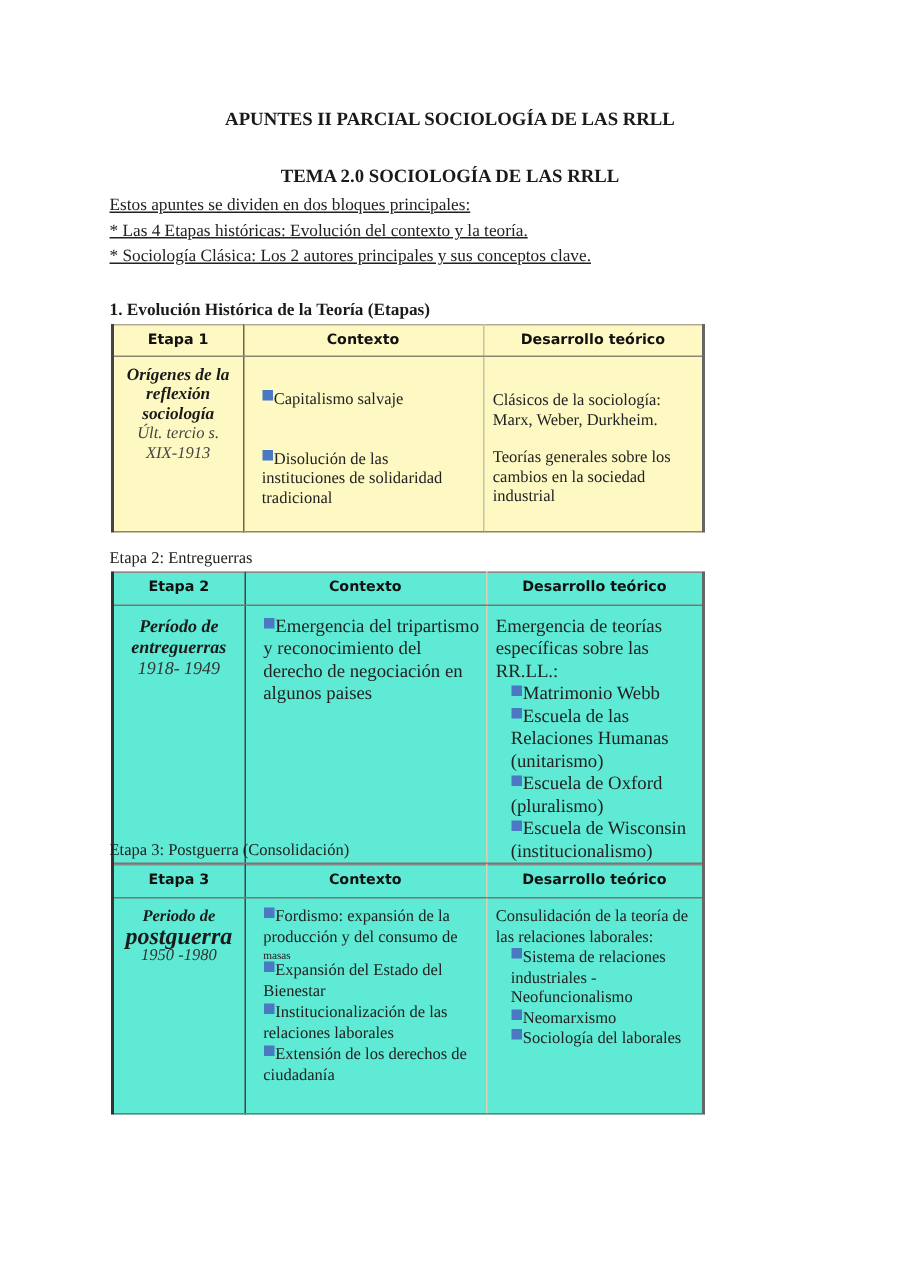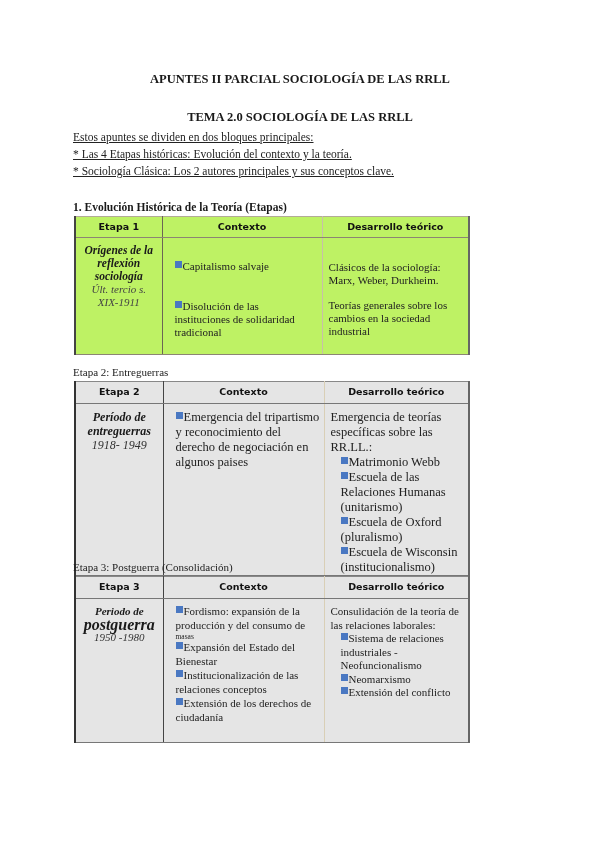--- a/index.html
+++ b/index.html
@@ -18,27 +18,27 @@
     font-weight: bold; font-size: 11.5px; color: #1a1a1a; }
 
   .stage-label { position: absolute; left: 73px; font-family: "Liberation Serif", serif;
     font-size: 11px; color: #222; }
 
   table.stage { position: absolute; left: 74px; width: 394px; border-collapse: collapse; table-layout: fixed; }
   table.stage td, table.stage th { vertical-align: top; padding: 0; }
   table.stage th { font-family: "DejaVu Sans", sans-serif; font-weight: bold; font-size: 9.5px;
     color: #111; text-align: center; height: 20px; line-height: 20px; }
 
-  .t1 { top: 216px; width: 394px; background: #bef264; border-left: 2px solid #444; border-right: 2px solid #666;
+  .t1 { top: 216px; width: 394px; background: #fef9c3; border-left: 2px solid #444; border-right: 2px solid #666;
         border-bottom: 1px solid #b3ab97; border-top: 1px solid #b3ab97; padding-left: 12px; }
   .t1 th, .t1 td { border-bottom: 1px solid #8c8573; }
   .t1 .c1 { border-right: 1px solid #6b6555; }
   .t1 .c2 { border-right: 1px solid #c8bfa8; }
 
-  .t2, .t3 { background: #e5e5e5; border-left: 2px solid #333; border-right: 2px solid #666;
+  .t2, .t3 { background: #5eead4; border-left: 2px solid #333; border-right: 2px solid #666;
         border-bottom: 1px solid #555; border-top: 1px solid #888; }
   .t2 th, .t2 td, .t3 th, .t3 td { border-bottom: 1px solid #777; }
   .t2 .c1, .t3 .c1 { border-right: 1px solid #444; }
   .t2 .c2, .t3 .c2 { border-right: 1px solid #d9cfb6; }
   .t2 { top: 381px; }
   .t3 { top: 576px; }
 
   .cell-stage { text-align: center; font-family: "Liberation Serif", serif; padding-top: 6px !important; }
   .stage-name { font-weight: bold; font-style: italic; font-size: 12px; line-height: 14px; color: #1a1a1a; }
   .stage-years { font-style: italic; font-size: 12px; line-height: 14px; color: #333; }
@@ -87,21 +87,21 @@
     <th class="c1">Etapa 1</th>
     <th class="c2">Contexto</th>
     <th>Desarrollo teórico</th>
   </tr>
   <tr style="height:117px">
     <td class="c1 cell-stage">
       <div class="stage-name">Orígenes de la</div>
       <div class="stage-name">reflexión</div>
       <div class="stage-name">sociología</div>
       <div class="stage-years">Últ. tercio s.</div>
-      <div class="stage-years">XIX-1911</div>
+      <div class="stage-years">XIX-1913</div>
     </td>
     <td class="c2 ctx">
       <div class="item" style="margin-top:22px"><span class="bullet"></span><span>Capitalismo salvaje</span></div>
       <div class="item" style="margin-top:27px"><span class="bullet"></span><span>Disolución de las instituciones de solidaridad tradicional</span></div>
     </td>
     <td class="dev">
       <div class="item" style="margin-top:23px">Clásicos de la sociología: Marx, Weber, Durkheim.</div>
       <div class="item" style="margin-top:12px">Teorías generales sobre los cambios en la sociedad industrial</div>
     </td>
   </tr>
@@ -157,24 +157,24 @@
   <tr style="height:143px">
     <td class="c1 cell-stage">
       <div class="stage-name" style="font-size:11px;line-height:13px">Periodo de</div>
       <div class="stage-name" style="font-size:16px;line-height:13px">postguerra</div>
       <div class="stage-years" style="font-size:11px;line-height:13px">1950 -1980</div>
     </td>
     <td class="c2 ctx">
       <div class="item" style="margin-bottom:0"><span class="bullet"></span><span>Fordismo: expansión de la producción y del consumo de</span></div>
       <div class="small">masas</div>
       <div class="item"><span class="bullet"></span><span>Expansión del Estado del Bienestar</span></div>
-      <div class="item"><span class="bullet"></span><span>Institucionalización de las relaciones conceptos</span></div>
+      <div class="item"><span class="bullet"></span><span>Institucionalización de las relaciones laborales</span></div>
       <div class="item"><span class="bullet"></span><span>Extensión de los derechos de ciudadanía</span></div>
     </td>
     <td class="dev">
       <div>Consulidación de la teoría de las relaciones laborales:</div>
       <div class="item"><span class="bullet"></span><span>Sistema de relaciones industriales - Neofuncionalismo</span></div>
       <div class="item"><span class="bullet"></span><span>Neomarxismo</span></div>
-      <div class="item"><span class="bullet"></span><span>Extensión del conflicto</span></div>
+      <div class="item"><span class="bullet"></span><span>Sociología del laborales</span></div>
     </td>
   </tr>
 </tbody>
   </table>
 
 </body></html>

